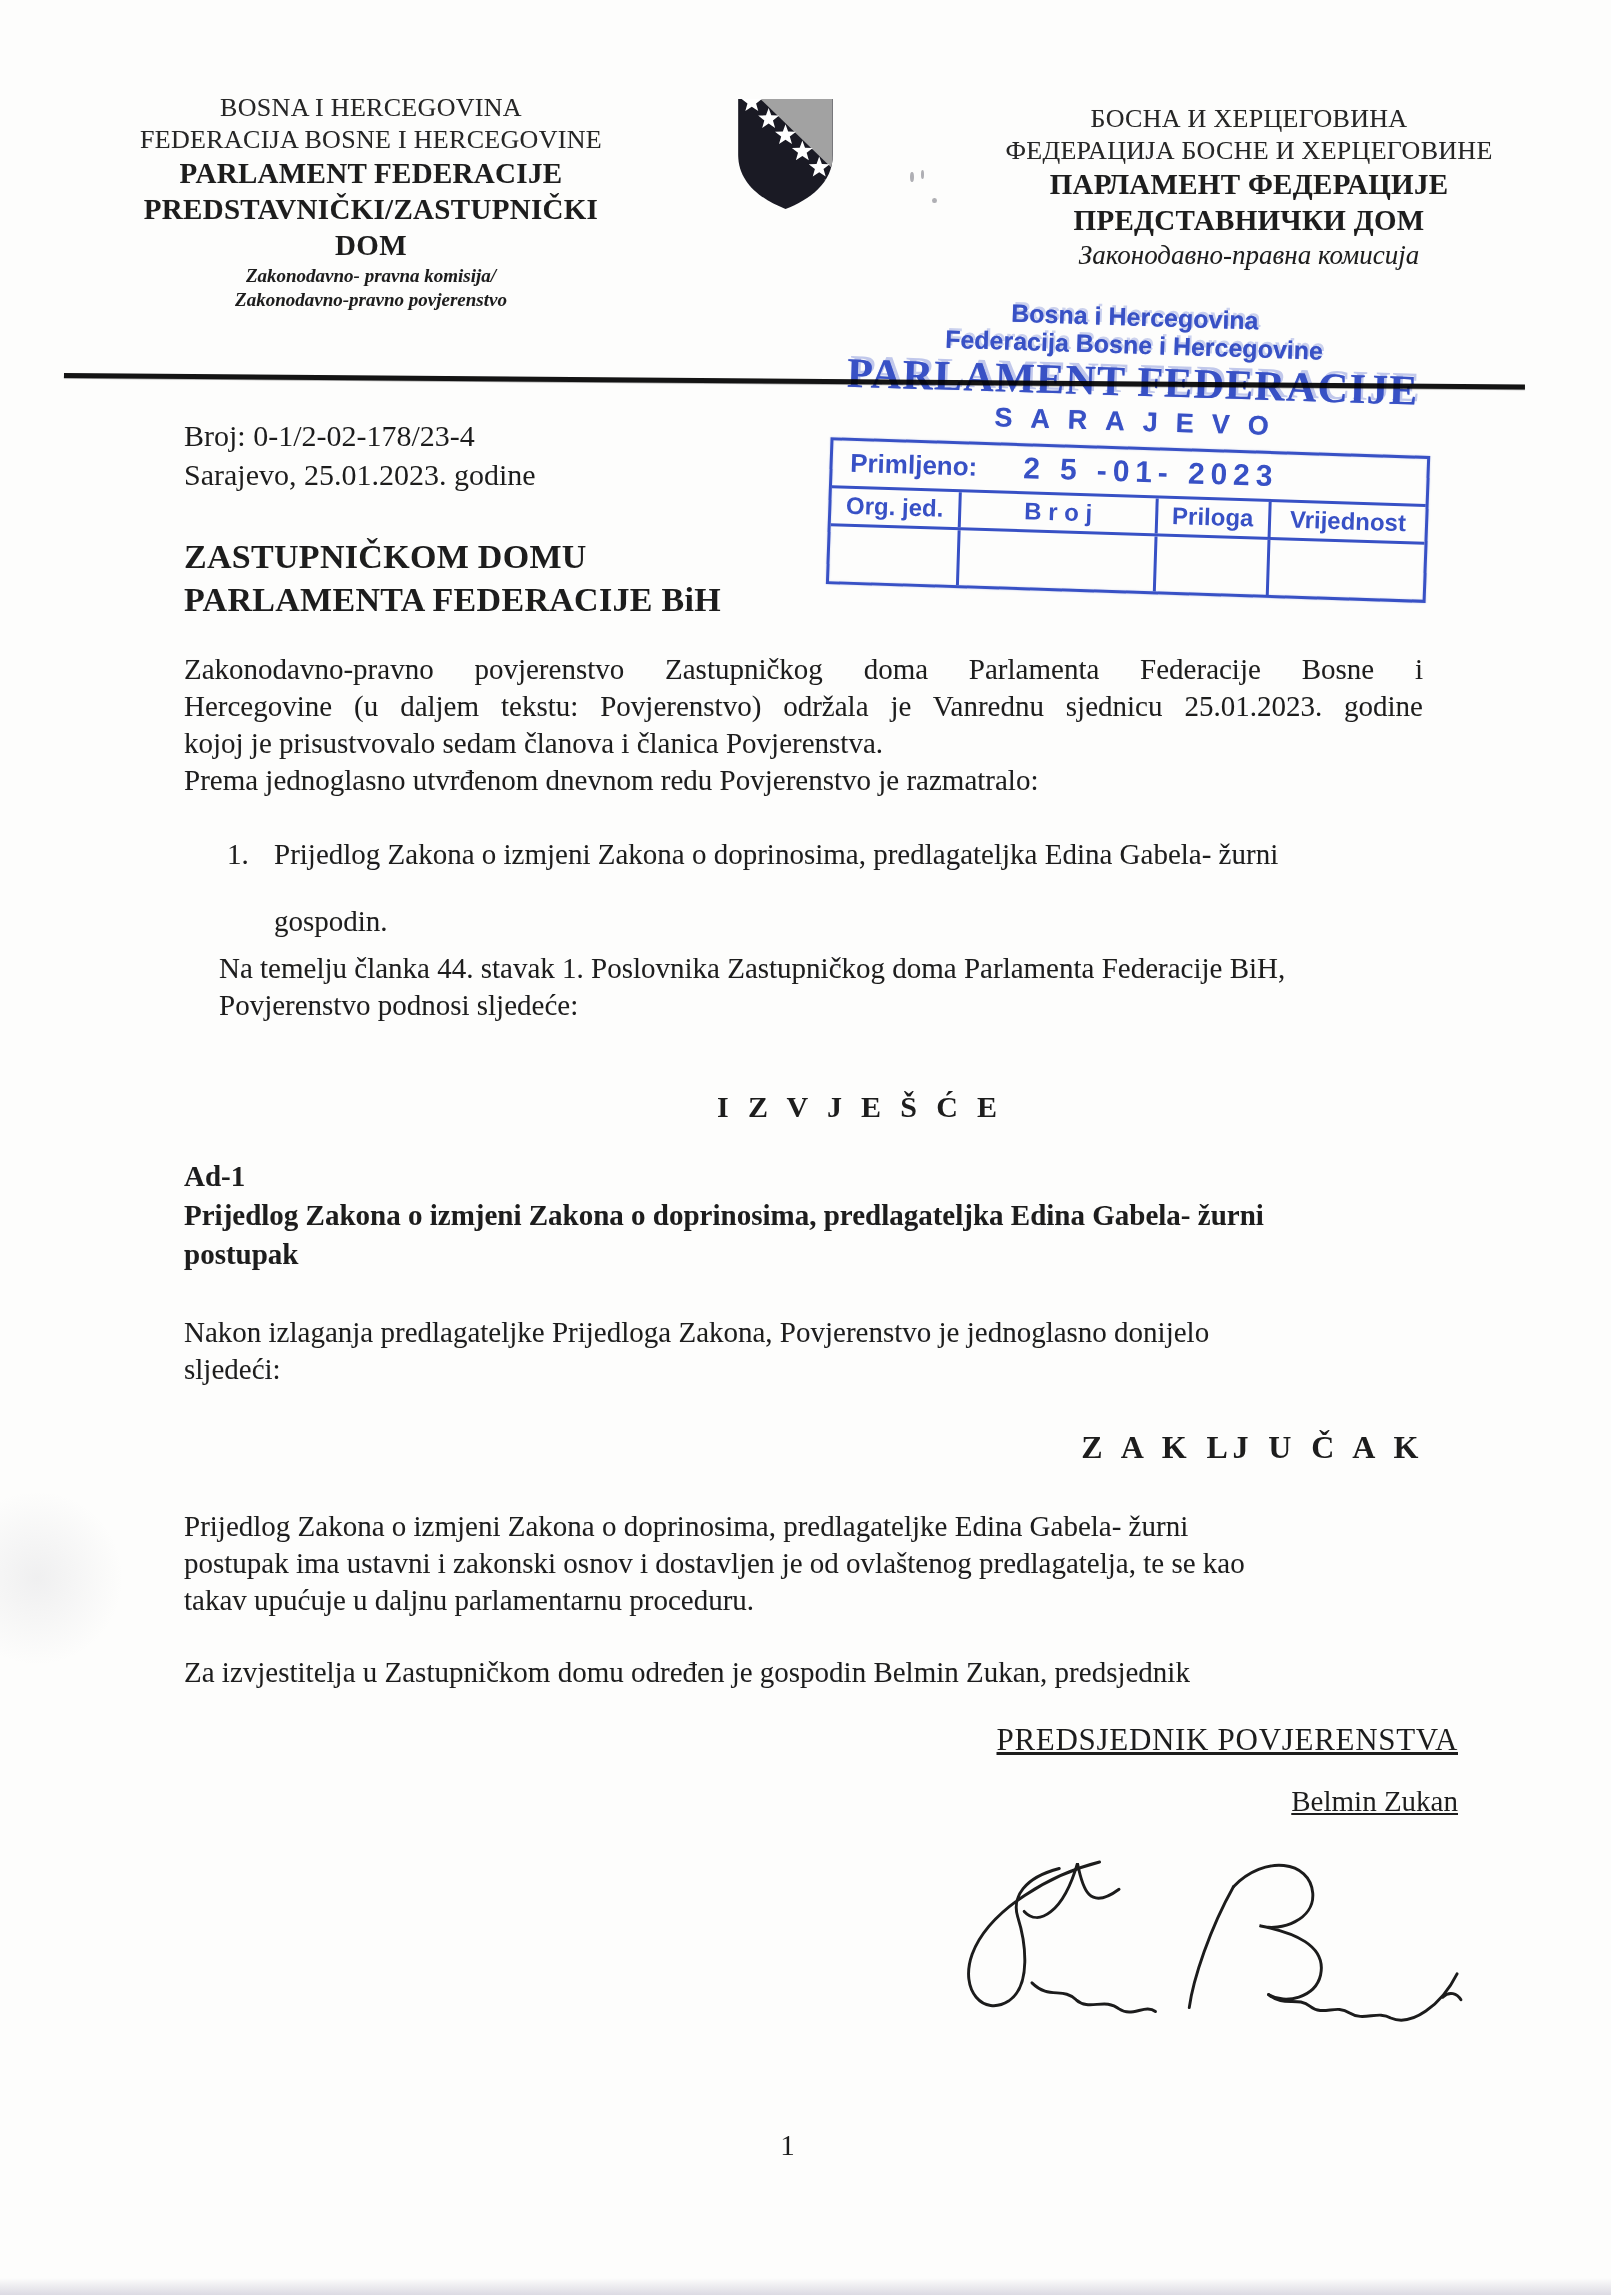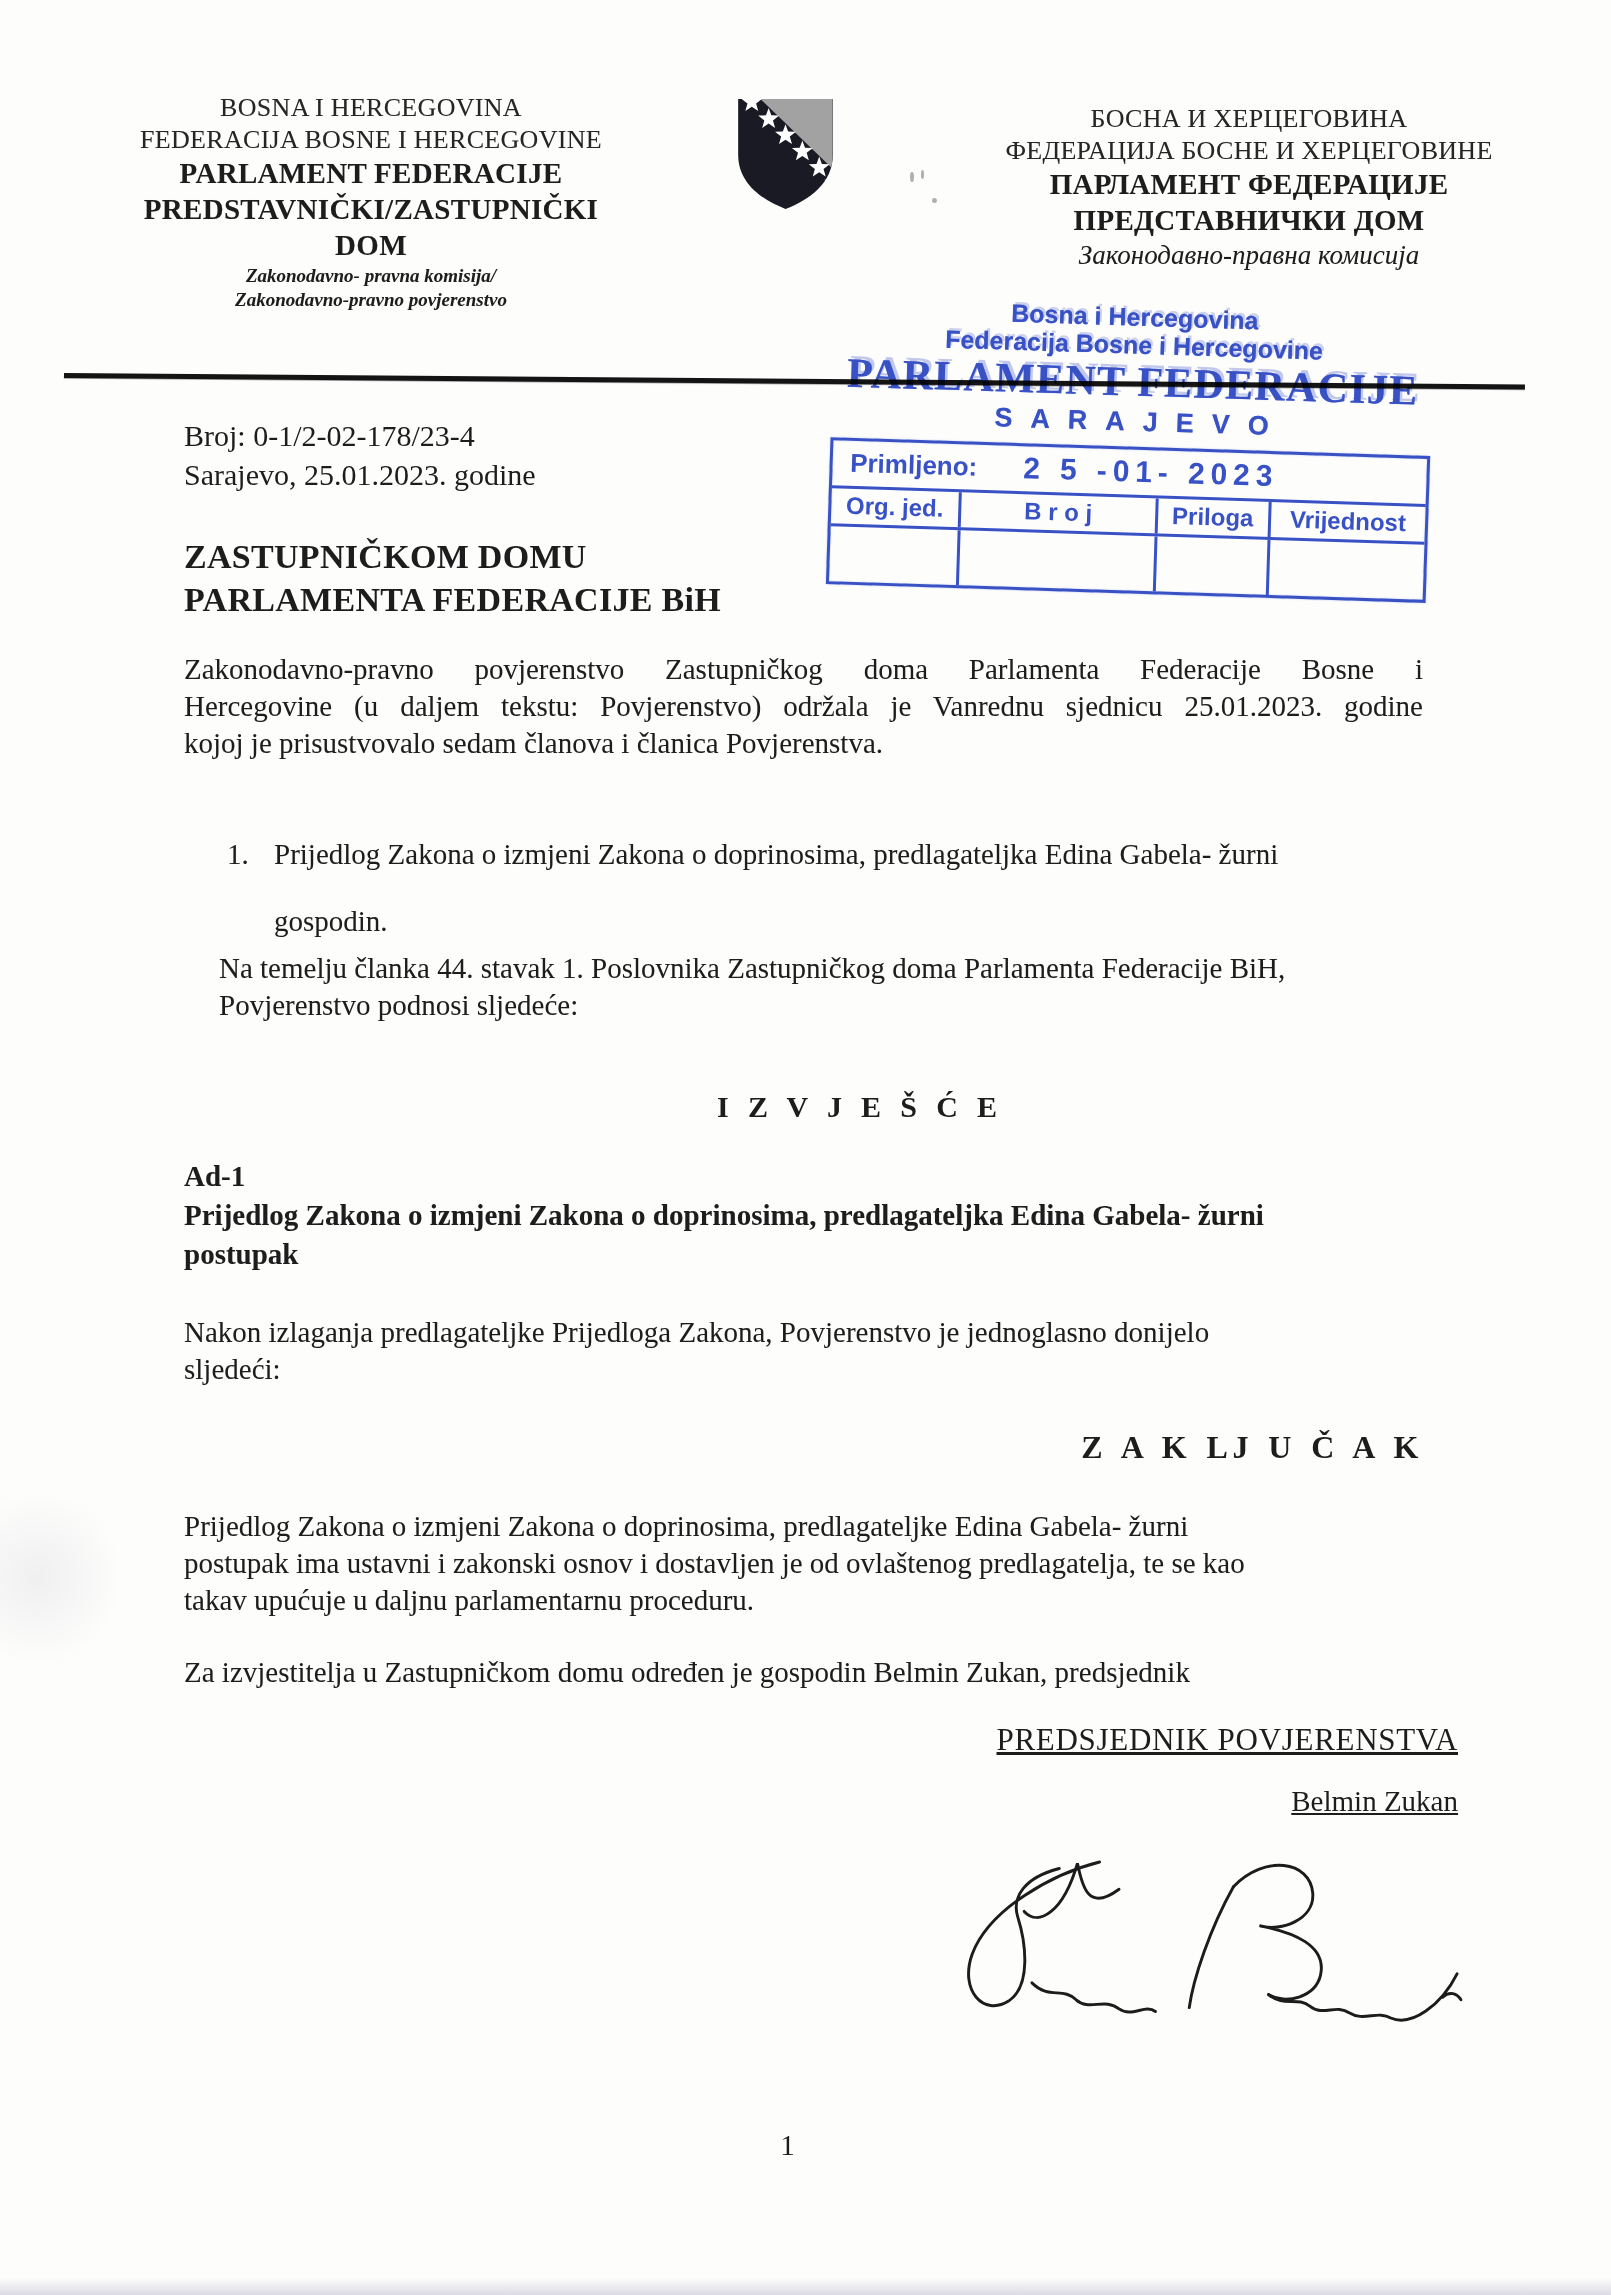--- a/index.html
+++ b/index.html
@@ -182,20 +182,21 @@
 
 <div class="abs addressee">
   <div class="line">ZASTUPNIČKOM DOMU</div>
   <div class="line">PARLAMENTA FEDERACIJE BiH</div>
 </div>
 
 <div class="abs bodycol p1">
   <div class="stretch">Zakonodavno-pravno povjerenstvo Zastupničkog doma Parlamenta Federacije Bosne i</div>
   <div class="stretch">Hercegovine (u daljem tekstu: Povjerenstvo) održala je Vanrednu sjednicu 25.01.2023. godine</div>
   <div class="line">kojoj je prisustvovalo sedam članova i članica Povjerenstva.</div>
+  <div class="line">Prema jednoglasno utvrđenom dnevnom redu Povjerenstvo je razmatralo:</div>
 </div>
 
 <div class="abs bodycol agenda">
   <div class="agenda-marker">1.</div>
   <div class="agenda-text">
     <div class="line">Prijedlog Zakona o izmjeni Zakona o doprinosima, predlagateljka Edina Gabela- žurni</div>
     <div class="line">gospodin.</div>
   </div>
 </div>
 

